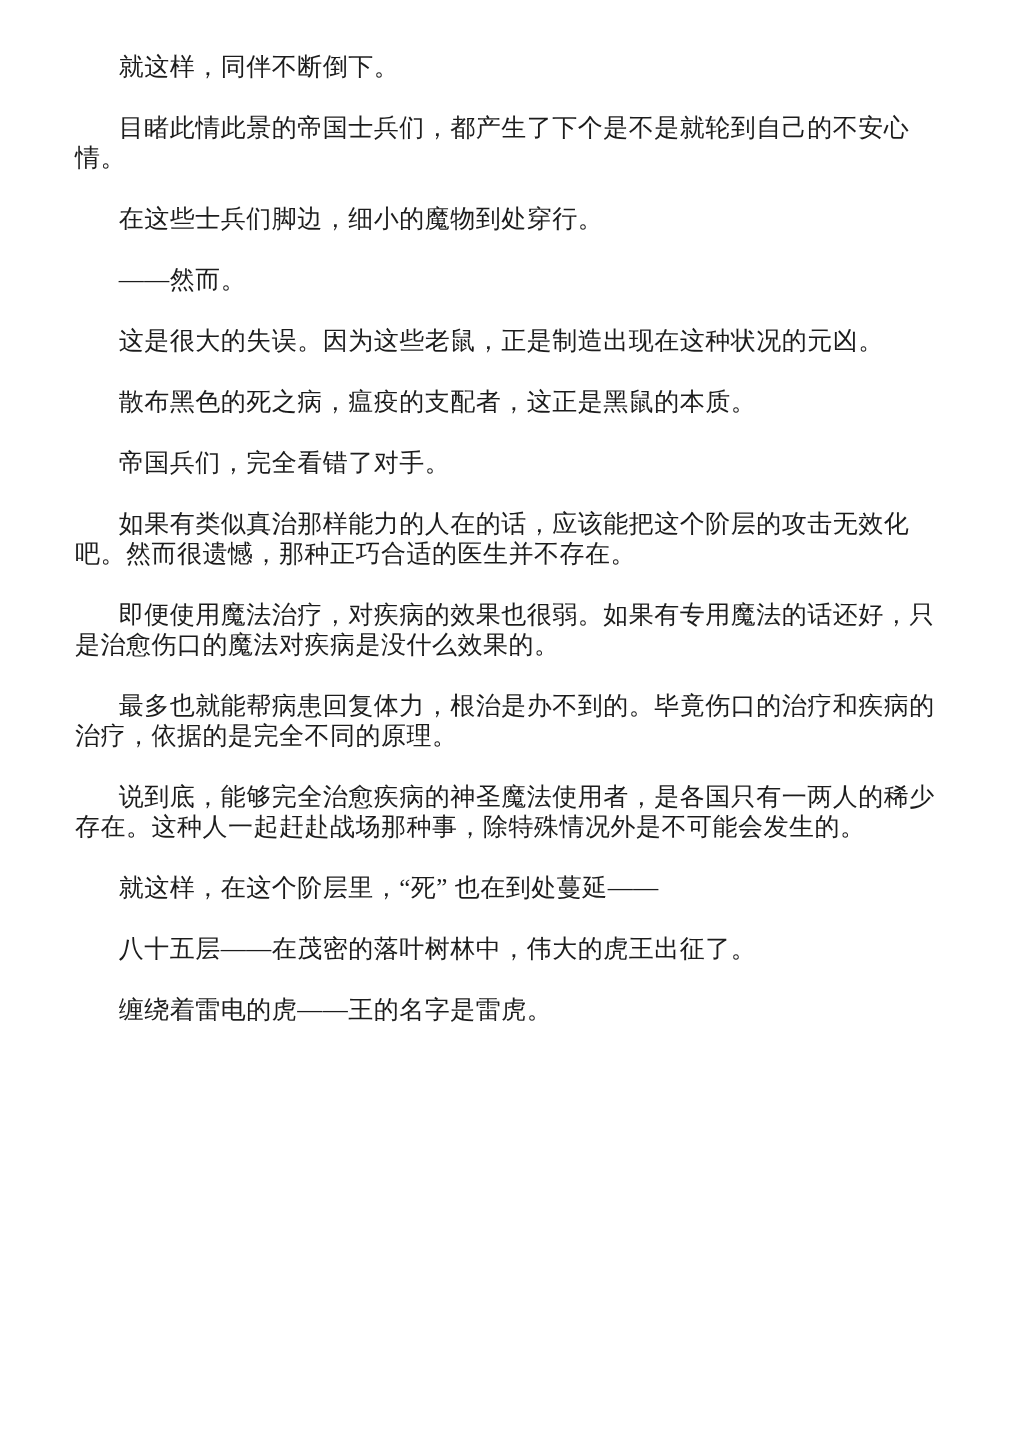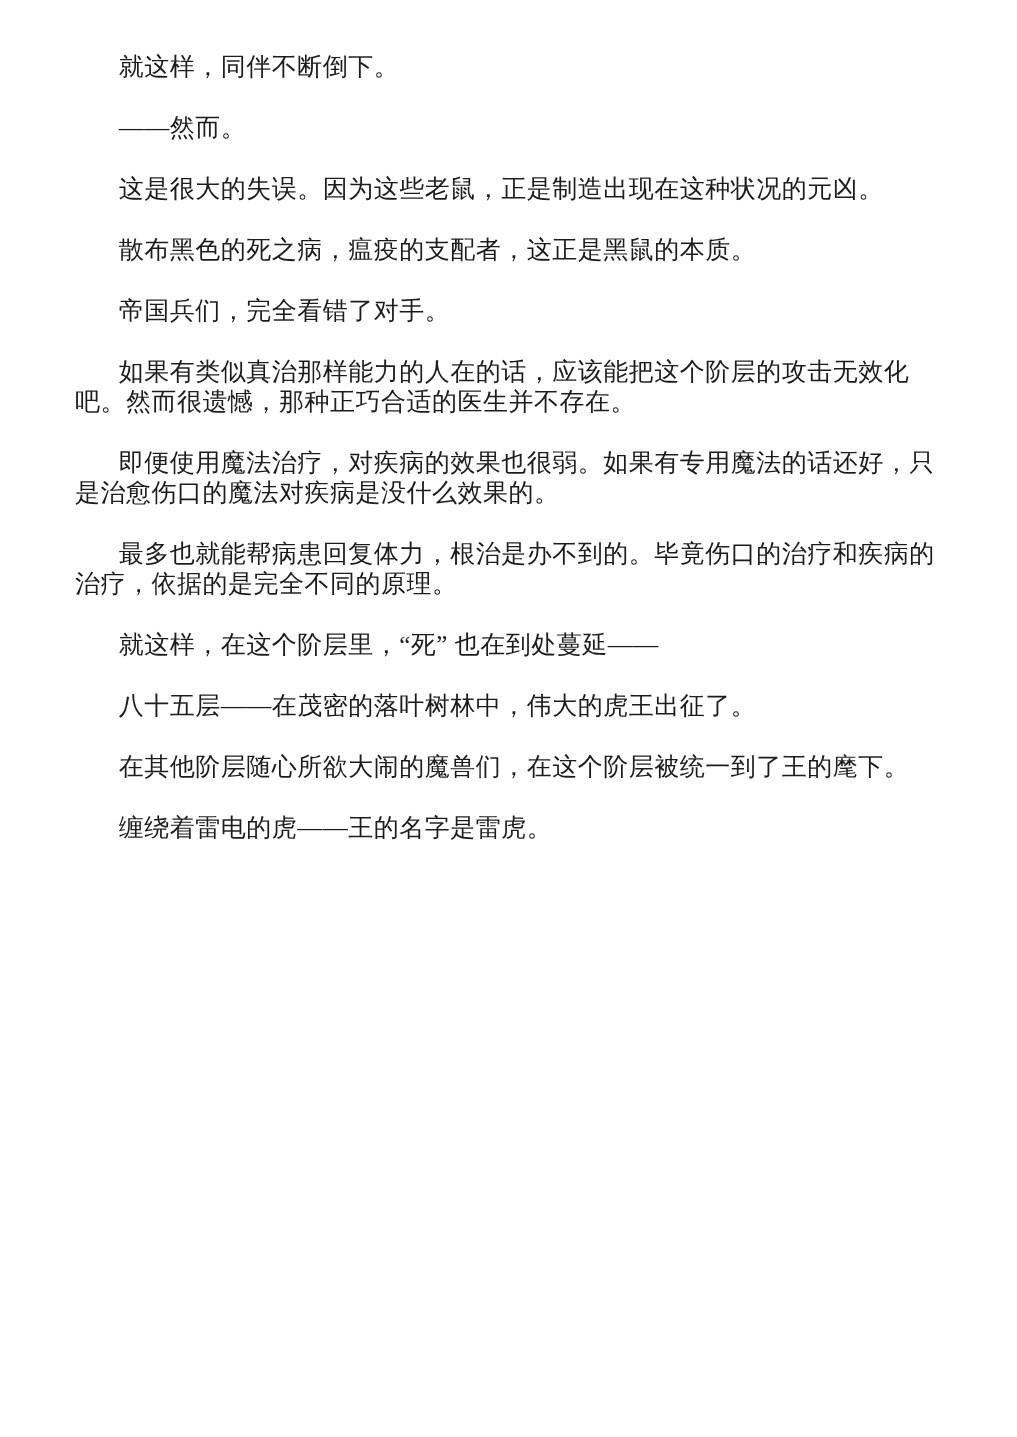--- a/index.html
+++ b/index.html
@@ -29,24 +29,26 @@
     text-align: left;
     word-break: break-all;
     letter-spacing: 0.5px;
   }
 </style>
 </head>
 <body>
 
 <div class="page">
   <p>就这样，同伴不断倒下。</p>
+  <p>目睹此情此景的帝国士兵们，都产生了下个是不是就轮到自己的不安心情。</p>
+  <p>在这些士兵们脚边，细小的魔物到处穿行。</p>
   <p>——然而。</p>
   <p>这是很大的失误。因为这些老鼠，正是制造出现在这种状况的元凶。</p>
   <p>散布黑色的死之病，瘟疫的支配者，这正是黑鼠的本质。</p>
   <p>帝国兵们，完全看错了对手。</p>
   <p>如果有类似真治那样能力的人在的话，应该能把这个阶层的攻击无效化吧。然而很遗憾，那种正巧合适的医生并不存在。</p>
   <p>即便使用魔法治疗，对疾病的效果也很弱。如果有专用魔法的话还好，只是治愈伤口的魔法对疾病是没什么效果的。</p>
   <p>最多也就能帮病患回复体力，根治是办不到的。毕竟伤口的治疗和疾病的治疗，依据的是完全不同的原理。</p>
+  <p>说到底，能够完全治愈疾病的神圣魔法使用者，是各国只有一两人的稀少存在。这种人一起赶赴战场那种事，除特殊情况外是不可能会发生的。</p>
   <p>就这样，在这个阶层里，“死” 也在到处蔓延——</p>
   <p>八十五层——在茂密的落叶树林中，伟大的虎王出征了。</p>
-  <p>在其他阶层随心所欲大闹的魔兽们，在这个阶层被统一到了王的麾下。</p>
   <p>缠绕着雷电的虎——王的名字是雷虎。</p>
 </div>
 
 </body></html>

